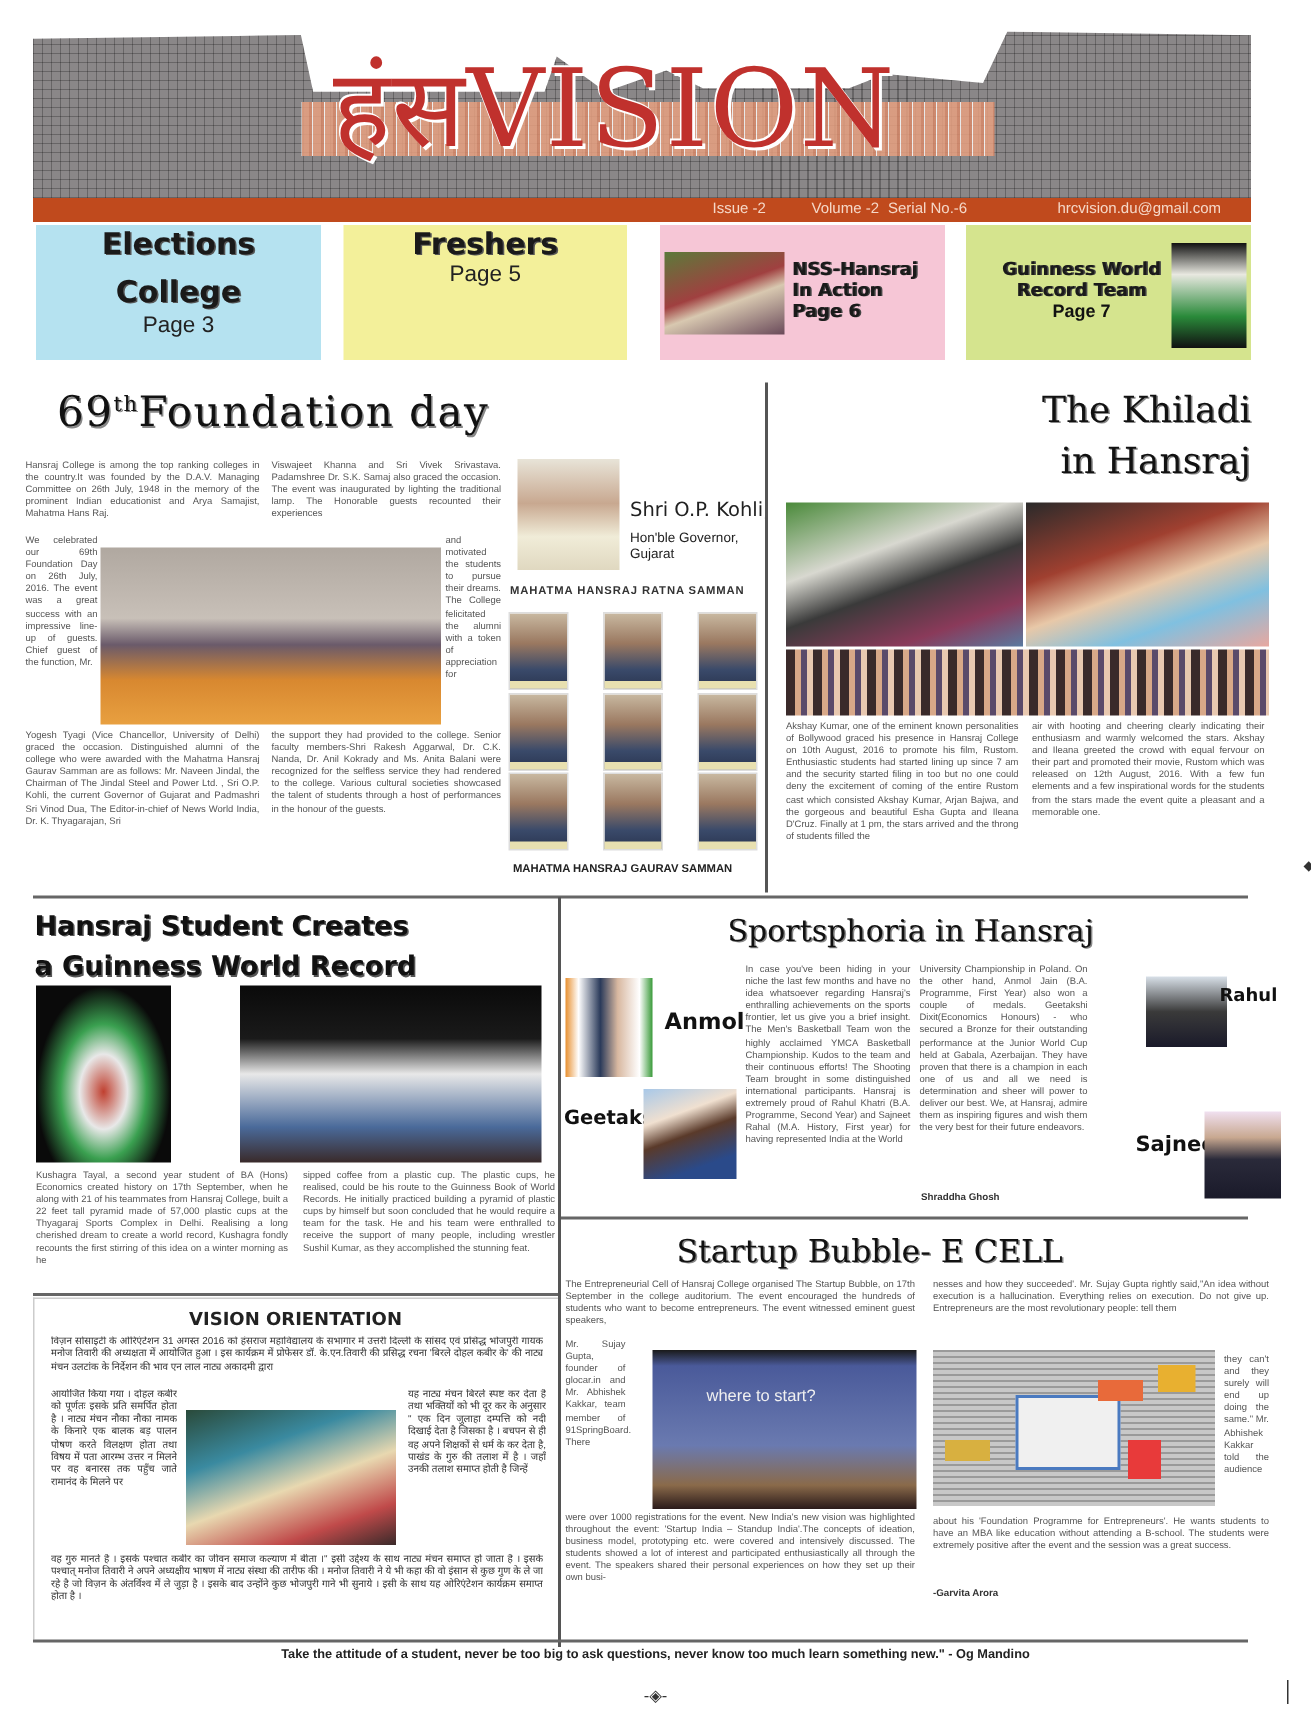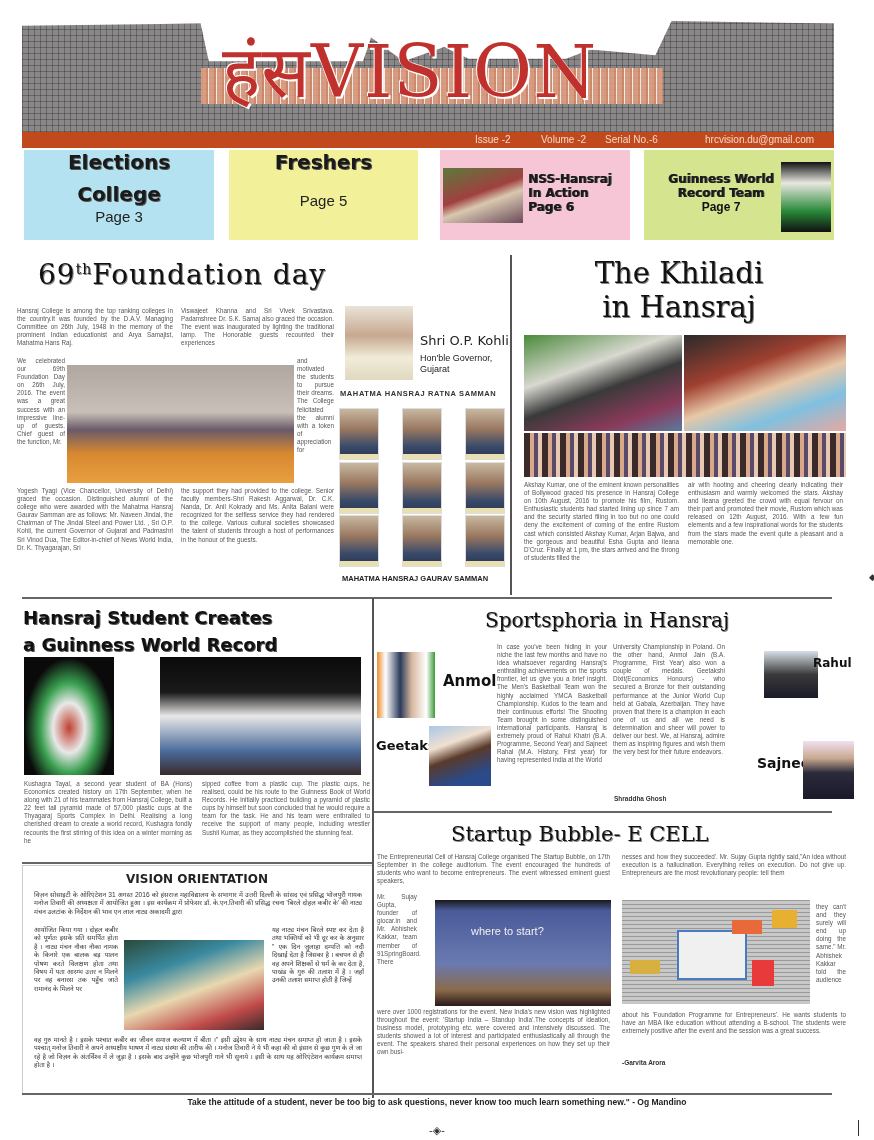--- a/index.html
+++ b/index.html
@@ -40,32 +40,32 @@
   <div class="mh-bg"></div>
   <div class="mh-build"></div>
   <div class="mh-title">
     <span>हंस</span><span>VISION</span>
   </div>
 
 </div>
 <div class="abs" id="infobar">
   <span style="left:453px">Issue -2</span>
   <span style="left:519px">Volume -2</span>
-  <span style="left:583px">Serial No.-6</span>
+  <span style="left:570px">Serial No.-6</span>
   <span style="left:683px">hrcvision.du@gmail.com</span>
 </div>
 
 <div class="teaser" style="left:24px;width:190px;background:#b5e2f0">
   <div class="t-big">Elections</div>
   <div class="t-big" style="margin-top:8px">College</div>
   <div class="t-page" style="margin-top:2px">Page 3</div>
 </div>
 <div class="teaser" style="left:229px;width:189px;background:#f3f09a">
   <div class="t-big">Freshers</div>
-  <div class="t-page" style="margin-top:18px">Page 5</div>
+  <div class="t-page" style="margin-top:0">Page 5</div>
 </div>
 <div class="teaser" style="left:440px;width:190px;background:#f6c6d6">
   <div class="photo" style="left:3px;top:18px;width:80px;height:55px;background:linear-gradient(160deg,#5c7a3a,#a04040 45%,#d8c8b0 60%,#6a4a5a)"></div>
   <div class="abs" style="left:88px;top:22px">
     <div class="t-small">NSS-Hansraj</div>
     <div class="t-small">In Action</div>
     <div class="t-small">Page 6</div>
   </div>
 </div>
 <div class="teaser" style="left:644px;width:190px;background:#d5e48e">
@@ -119,21 +119,21 @@
 <div class="portrait" style="left:402px;top:515px">
     <div class="caption-strip"></div>
   </div>
 <div class="portrait" style="left:465px;top:515px">
     <div class="caption-strip"></div>
   </div>
 <div class="abs" style="left:342px;top:574px;font-size:7.5px;font-weight:bold;color:#222">MAHATMA HANSRAJ GAURAV SAMMAN</div>
 
 <div class="rule-v" style="left:510px;top:255px;width:2px;height:340px"></div>
 
-<div class="abs headline" style="left:524px;top:256px;width:310px;text-align:center;font-size:29px;line-height:34px">
+<div class="abs headline" style="left:524px;top:256px;width:310px;text-align:right;font-size:24px;line-height:34px">
   <div>The Khiladi</div>
   <div>in Hansraj</div>
 </div>
 <div class="photo" style="left:524px;top:335px;width:158px;height:96px;background:linear-gradient(160deg,#4a8a3a 0,#d8d8d0 35%,#3a3a3a 55%,#8a3a5a 80%,#5a7aa0)"></div>
 <div class="photo" style="left:684px;top:335px;width:162px;height:96px;background:linear-gradient(160deg,#2a2a2a 0,#a04030 35%,#e8c8a8 55%,#80c0e0 75%,#e8a8a0)"></div>
 <div class="photo" style="left:524px;top:433px;width:322px;height:44px;background:repeating-linear-gradient(90deg,#3a2a2a 0 6px,#d8a888 6px 10px,#5a4a6a 10px 14px,#e8c8b0 14px 18px)"></div>
 <div class="abs body-text" style="left:524px;top:481px;width:155px">Akshay Kumar, one of the eminent known personalities of Bollywood graced his presence in Hansraj College on 10th August, 2016 to promote his film, Rustom. Enthusiastic students had started lining up since 7 am and the security started filing in too but no one could deny the excitement of coming of the entire Rustom cast which consisted Akshay Kumar, Arjan Bajwa, and the gorgeous and beautiful Esha Gupta and Ileana D'Cruz. Finally at 1 pm, the stars arrived and the throng of students filled the</div>
 <div class="abs body-text" style="left:688px;top:481px;width:155px">air with hooting and cheering clearly indicating their enthusiasm and warmly welcomed the stars. Akshay and Ileana greeted the crowd with equal fervour on their part and promoted their movie, Rustom which was released on 12th August, 2016. With a few fun elements and a few inspirational words for the students from the stars made the event quite a pleasant and a memorable one.</div>
 
 <div class="rule-h" style="left:22px;top:597px;width:810px"></div>

